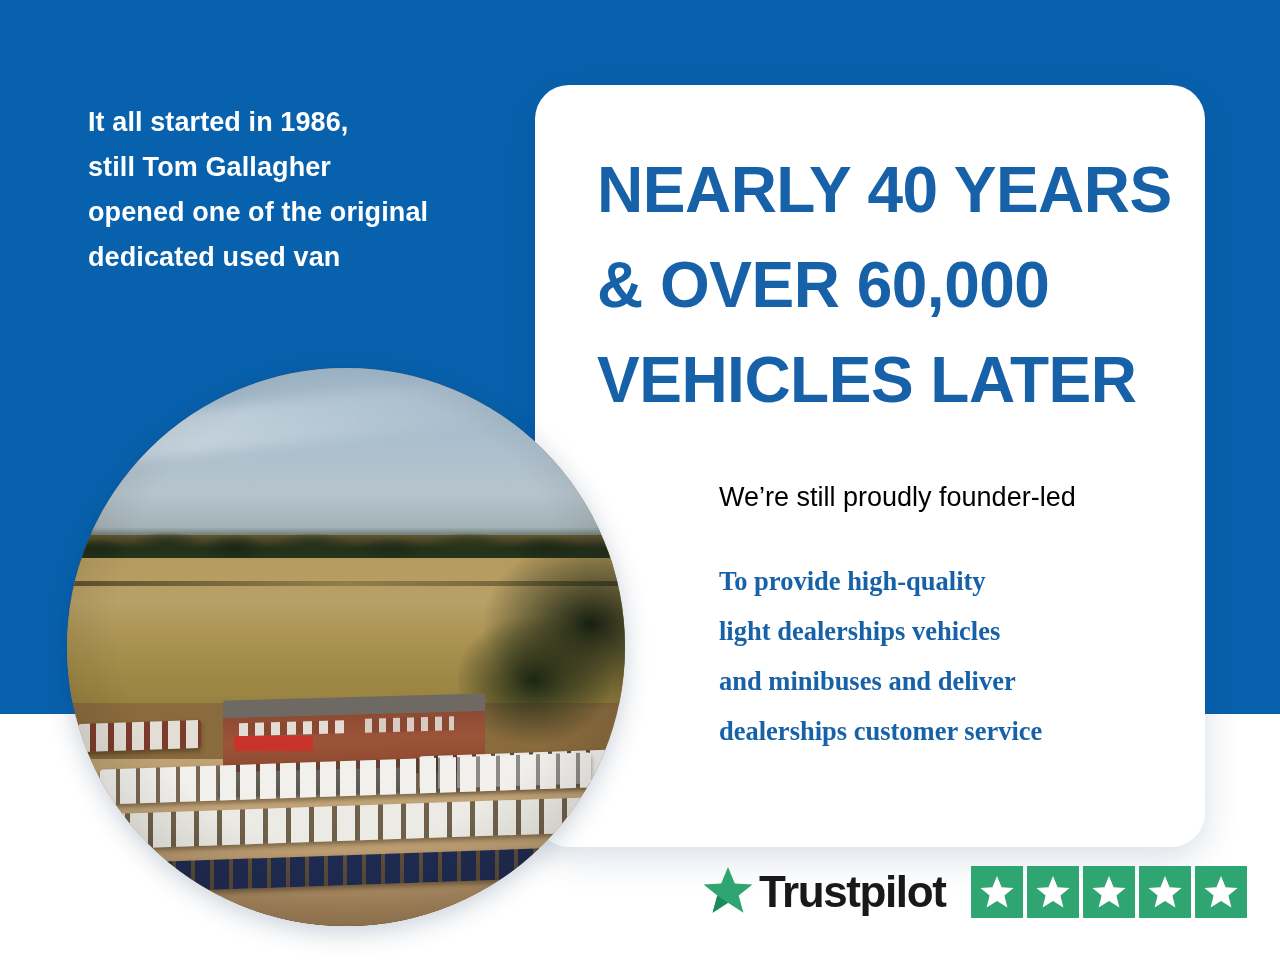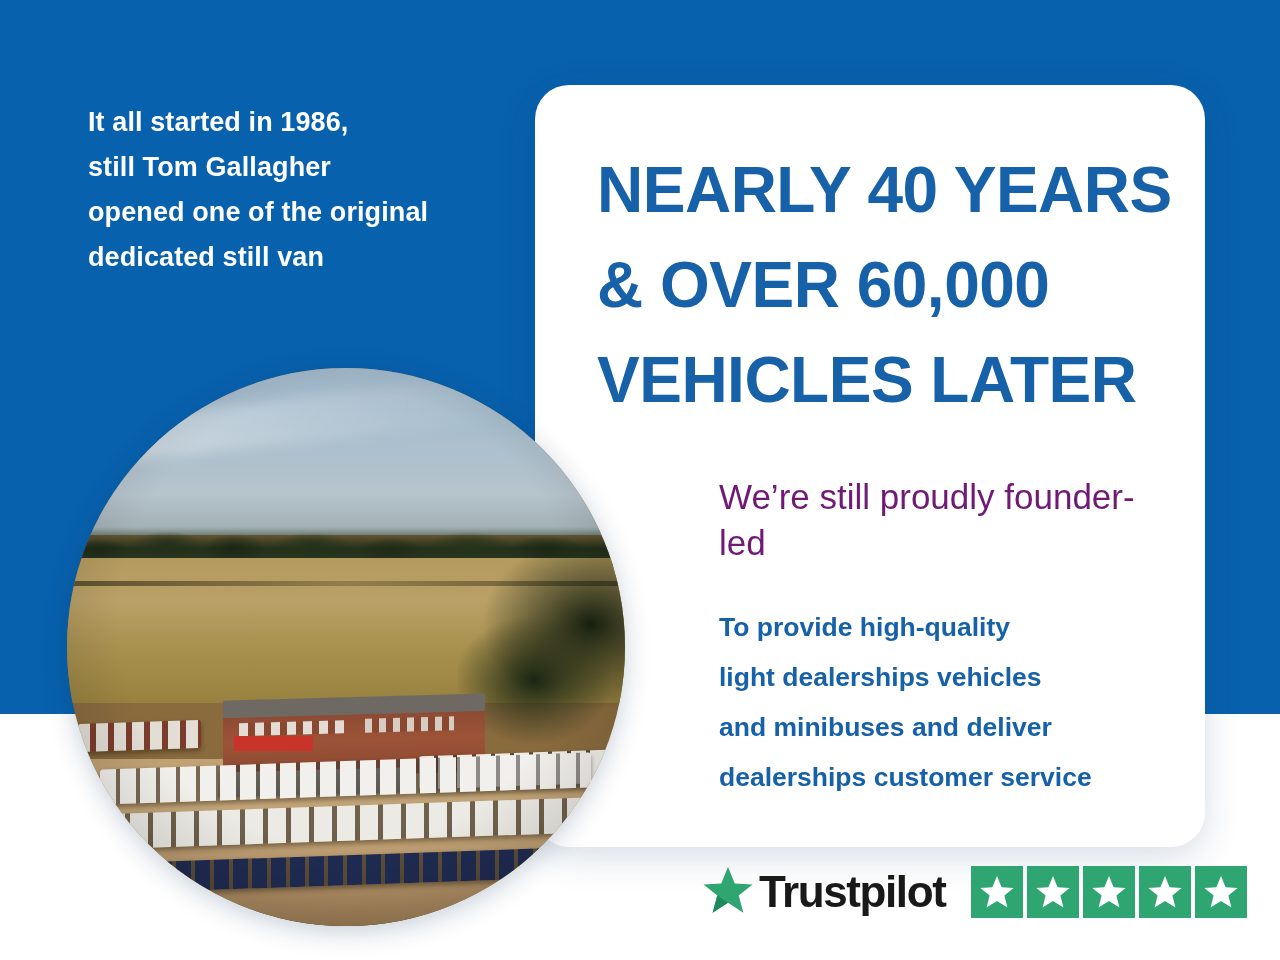--- a/index.html
+++ b/index.html
@@ -85,35 +85,36 @@
     font-size: 64px;
     line-height: 95px;
     letter-spacing: -0.5px;
     margin: 0;
     text-transform: uppercase;
   }
   .headline .hl-line { display: block; white-space: nowrap; }
 
   .lede {
     margin: 46px 0 0 122px;
-    color: #701a75;
-    font-size: 35px;
+    color: #000000;
+    font-size: 27px;
     line-height: 46px;
     font-weight: 400;
     max-width: 470px;
   }
   .lede .ld-line { display: block; }
 
   .mission {
     margin: 36px 0 0 122px;
     color: #1661A8;
     font-size: 26.5px;
     line-height: 50px;
     font-weight: 700;
     max-width: 470px;
+    font-family: Liberation Serif, serif;
   }
   .mission .ms-line { display: block; }
 
   
   .photo-circle {
     position: absolute;
     left: 67px;
     top: 368px;
     width: 558px;
     height: 558px;
@@ -257,21 +258,21 @@
 <div class="stage">
 
   <div class="bg-blue"></div>
   <div class="bg-white-bottom"></div>
   <div class="bottom-glow"></div>
 
   <div class="intro">
     <span class="in-line">It all started in 1986,</span><br>
     <span class="in-line">still Tom Gallagher</span><br>
     <span class="in-line">opened one of the original</span><br>
-    <span class="in-line">dedicated still van</span><br>
+    <span class="in-line">dedicated used van</span><br>
   </div>
 
   <div class="card">
     <div class="card-inner">
 
       <h1 class="headline">
         <span class="hl-line">NEARLY 40 YEARS</span>
         <span class="hl-line">&amp; OVER 60,000</span>
         <span class="hl-line">VEHICLES LATER</span>
       </h1>

